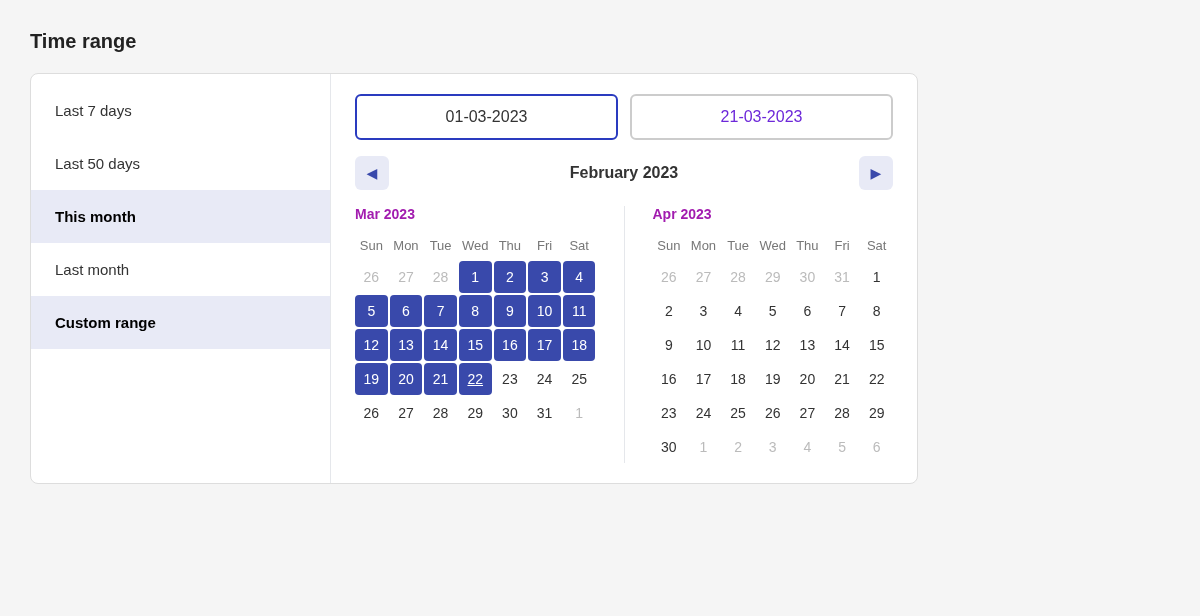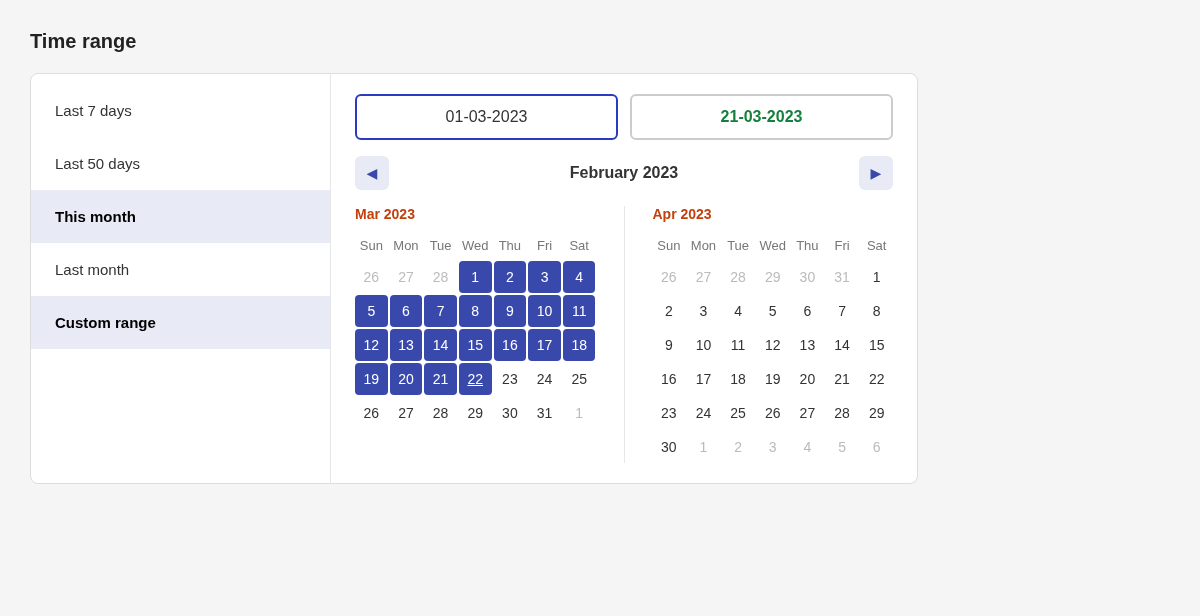--- a/index.html
+++ b/index.html
@@ -57,22 +57,21 @@
       font-size: 16px;
       border: 2px solid #2a3bbf;
       border-radius: 6px;
       text-align: center;
       color: #333;
       background: #fff;
       outline: none;
     }
     .date-input.secondary {
       border-color: #ccc;
-      color: #15803d;
-      font-weight: bold;
+      color: #6d28d9;
     }
     
     .cal-nav {
       display: flex;
       align-items: center;
       justify-content: space-between;
       margin-bottom: 16px;
     }
     .nav-btn {
       width: 34px;
@@ -96,21 +95,21 @@
     .calendars {
       display: flex;
       gap: 24px;
     }
     .calendar {
       flex: 1;
     }
     .cal-month-label {
       font-size: 14px;
       font-weight: 600;
-      color: #c2410c;
+      color: #a21caf;
       margin-bottom: 10px;
     }
     .cal-grid {
       display: grid;
       grid-template-columns: repeat(7, 1fr);
       gap: 2px;
     }
     .cal-header-cell {
       text-align: center;
       font-size: 13px;

